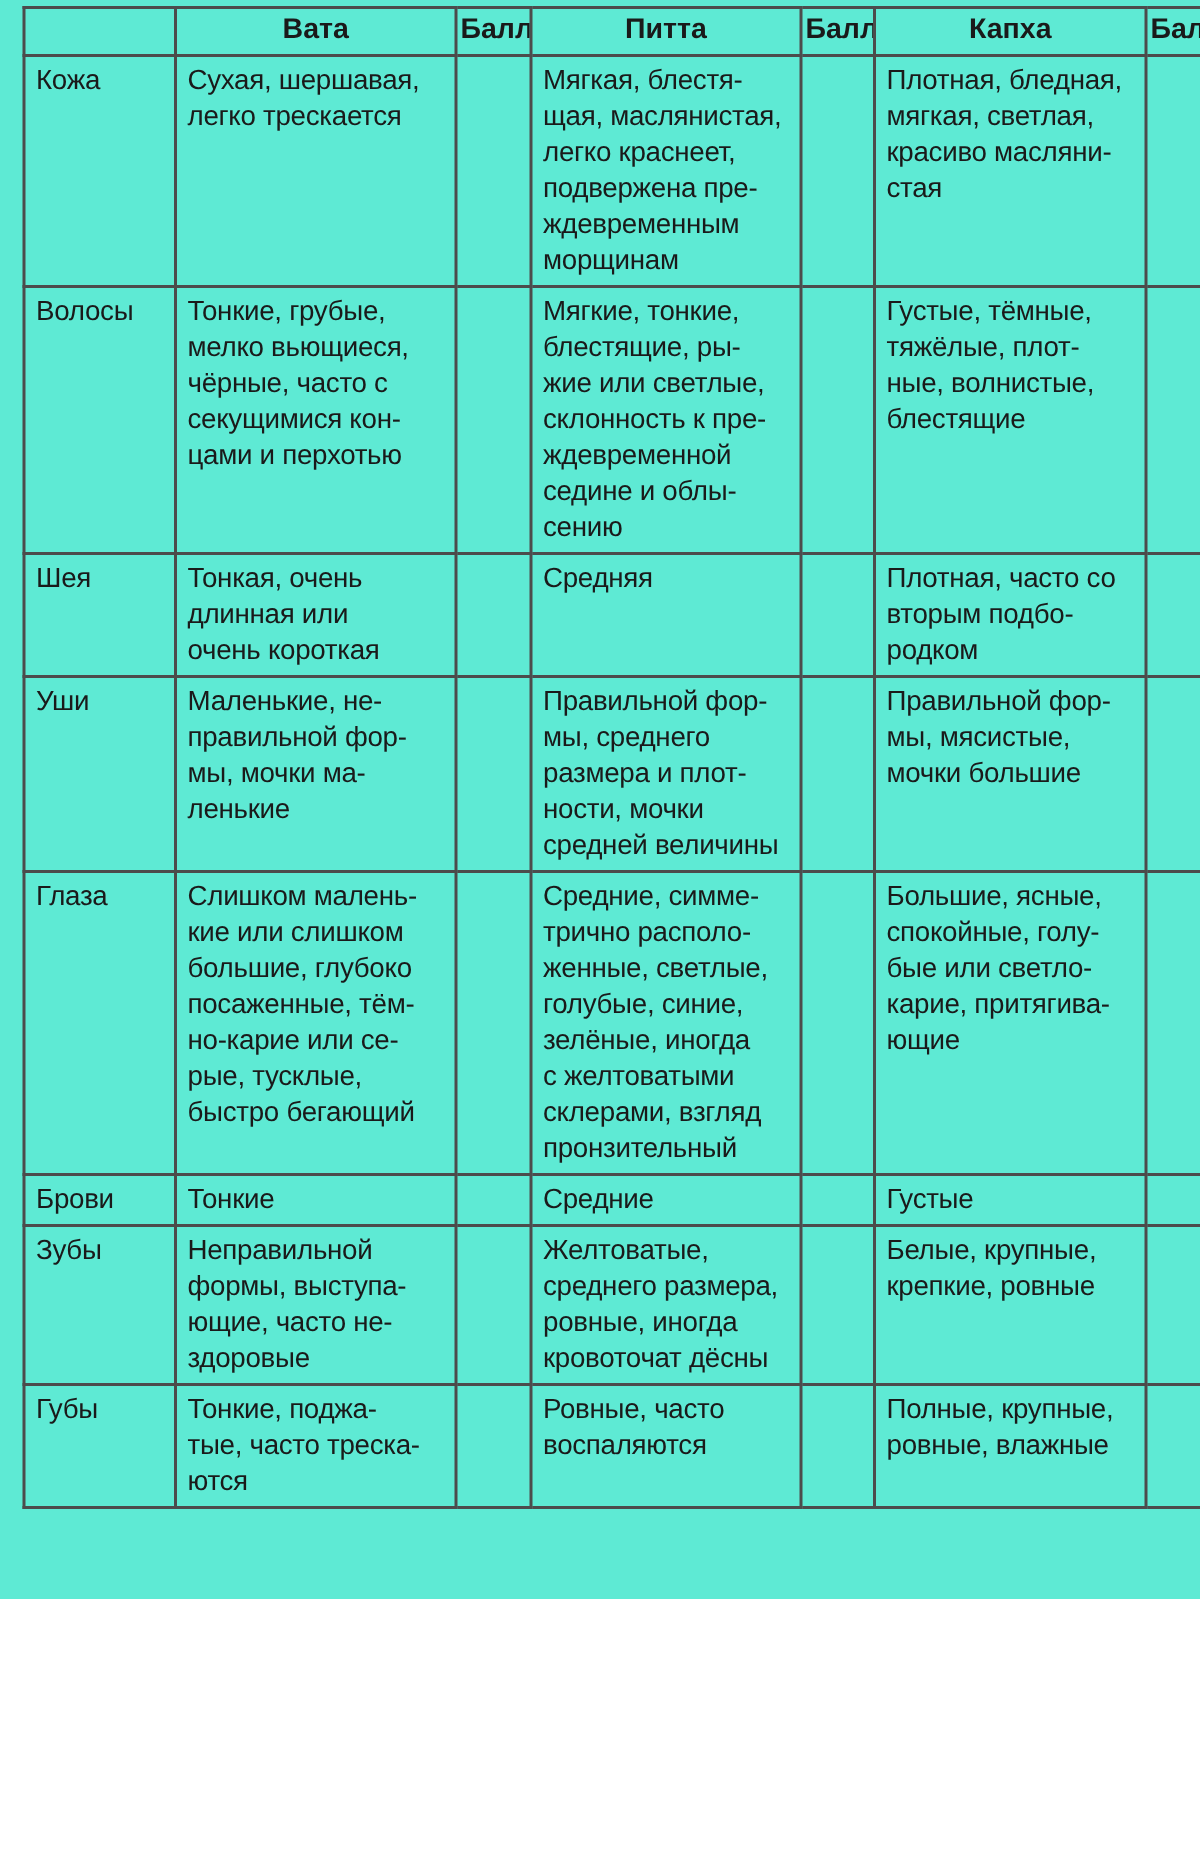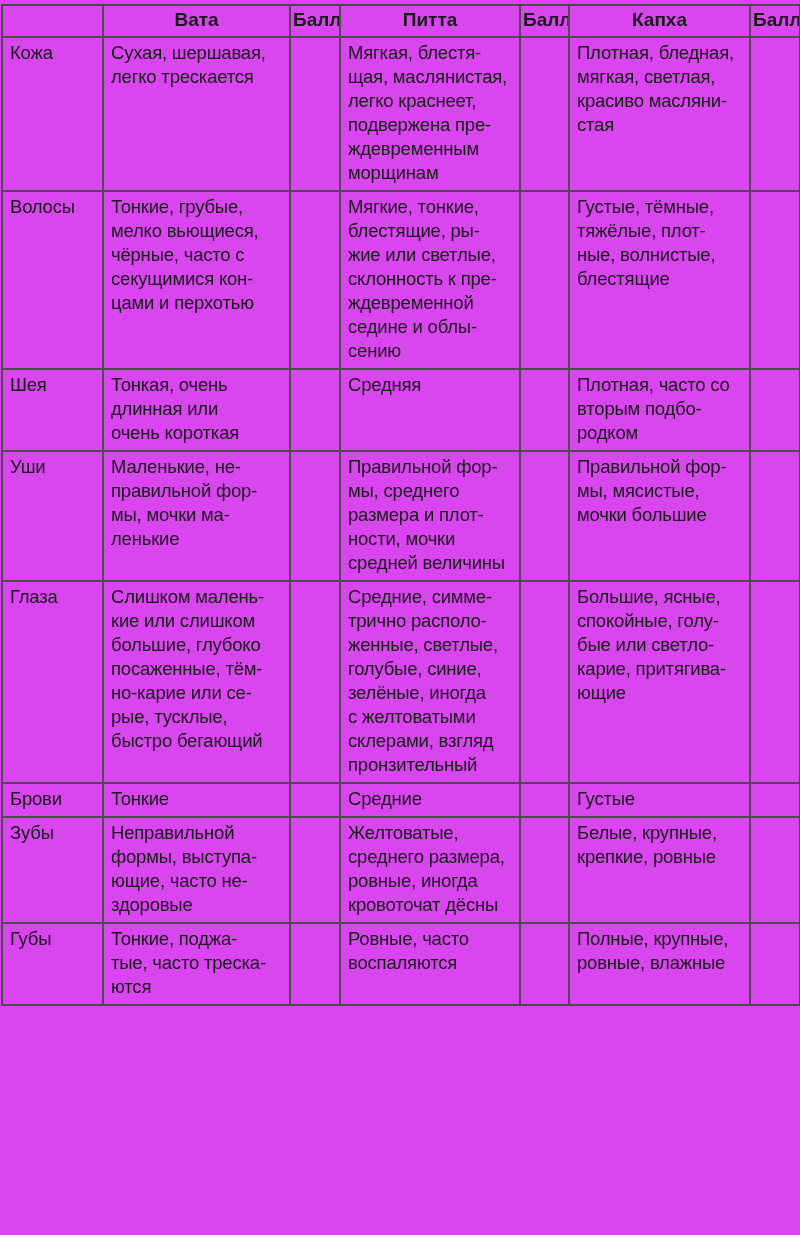--- a/index.html
+++ b/index.html
@@ -3,24 +3,24 @@
 <meta charset="utf-8">
 <style>
   html, body {
     margin: 0;
     padding: 0;
     background: #ffffff;
     font-family: "Liberation Sans", "DejaVu Sans", sans-serif;
   }
   .page {
     width: 800px;
-    height: 1235px;
-    background: #d946ef;
+    height: 1066px;
+    background: #5eead4;
     box-sizing: border-box;
-    padding: 4px 1px 0 1px;
+    padding: 4px 1px 0 15px;
     overflow: hidden;
   }
   table.dosha {
     border-collapse: collapse;
     table-layout: fixed;
     width: 798px;
     color: #1a1a1a;
   }
   table.dosha th, table.dosha td {
     border: 2px solid #4c4c4c;

